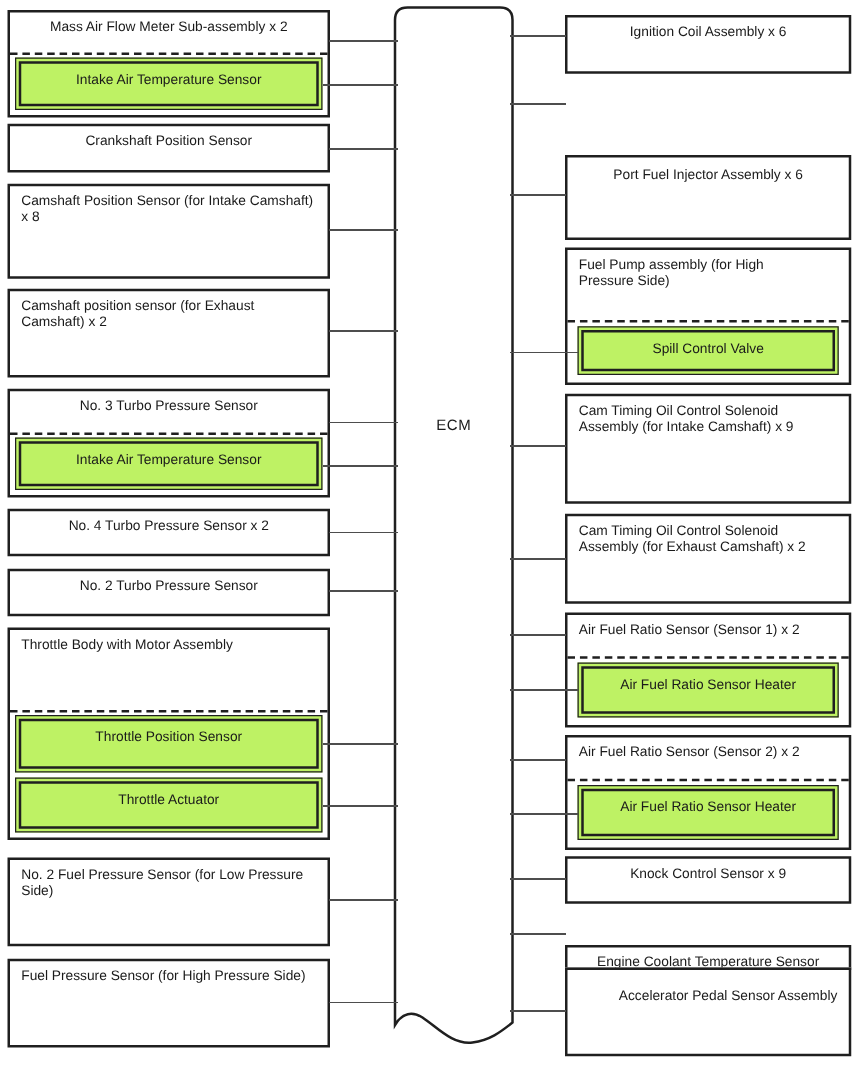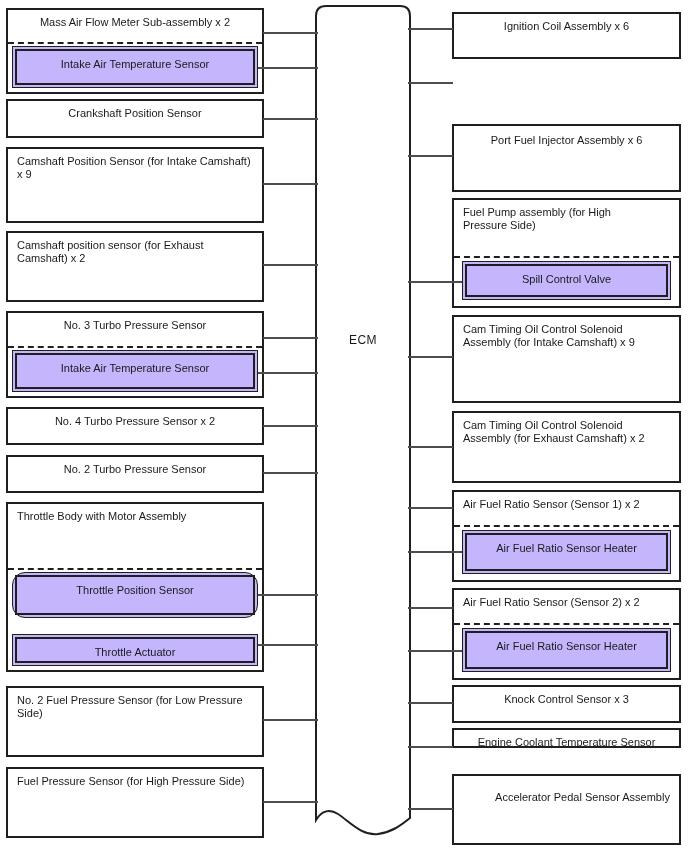--- a/index.html
+++ b/index.html
@@ -32,24 +32,24 @@
   .pad-lg{padding-top:15px;margin-left:32px;}
 
   .dash{flex:0 0 auto;height:0;border-top:2px dashed #1f1f1f;}
 
   
   .nest{
     flex:1 1 auto;
     border:1px solid #1f1f1f;
     padding:2px;
     margin:2px 4px 4px 4px;
-    background:#c4b5fd;
+    background:#bef264;
     box-sizing:border-box;
   }
-  .nest-fixed{flex:0 0 auto;border-radius:13px;}
+  .nest-fixed{flex:0 0 auto;}
   .rightcol .nest{margin:3px 8px 6px 8px;}
   .nest-in{
     border:2px solid #1f1f1f;
     height:100%;
     box-sizing:border-box;
     text-align:center;
     padding-top:7px;
     line-height:13px;
   }
 
@@ -78,21 +78,21 @@
     <div class="nest">
       <div class="nest-in">Intake Air Temperature Sensor</div>
     </div>
   </div>
 
   <div class="box leftcol" style="top:99px;height:39px">
     <div class="title ctr">Crankshaft Position Sensor</div>
   </div>
 
   <div class="box leftcol" style="top:147px;height:76px">
-    <div class="title">Camshaft Position Sensor (for Intake Camshaft) x 9</div>
+    <div class="title">Camshaft Position Sensor (for Intake Camshaft) x 8</div>
   </div>
 
   <div class="box leftcol" style="top:231px;height:71px">
     <div class="title">Camshaft position sensor (for Exhaust Camshaft) x 2</div>
   </div>
 
   <div class="box leftcol" style="top:311px;height:87px">
     <div class="title ctr" style="height:33px">No. 3 Turbo Pressure Sensor</div>
     <div class="dash"></div>
     <div class="nest">
@@ -107,21 +107,21 @@
   <div class="box leftcol" style="top:455px;height:38px">
     <div class="title ctr">No. 2 Turbo Pressure Sensor</div>
   </div>
 
   <div class="box leftcol" style="top:502px;height:170px">
     <div class="title" style="height:64px">Throttle Body with Motor Assembly</div>
     <div class="dash"></div>
     <div class="nest nest-fixed" style="height:46px">
       <div class="nest-in">Throttle Position Sensor</div>
     </div>
-    <div class="nest" style="margin-top:12px">
+    <div class="nest" style="margin-top:0">
       <div class="nest-in">Throttle Actuator</div>
     </div>
   </div>
 
   <div class="box leftcol" style="top:686px;height:71px">
     <div class="title">No. 2 Fuel Pressure Sensor (for Low Pressure Side)</div>
   </div>
 
   <div class="box leftcol" style="top:767px;height:71px">
     <div class="title">Fuel Pressure Sensor (for High Pressure Side)</div>
@@ -162,24 +162,24 @@
 
   <div class="box rightcol" style="top:588px;height:92px">
     <div class="title" style="height:33px">Air Fuel Ratio Sensor (Sensor 2) x 2</div>
     <div class="dash"></div>
     <div class="nest">
       <div class="nest-in">Air Fuel Ratio Sensor Heater</div>
     </div>
   </div>
 
   <div class="box rightcol" style="top:685px;height:38px">
-    <div class="title ctr">Knock Control Sensor x 3</div>
-  </div>
-
-  <div class="box rightcol" style="top:728px;height:20px">
+    <div class="title ctr">Knock Control Sensor x 9</div>
+  </div>
+
+  <div class="box rightcol" style="top:756px;height:20px">
     <div class="title ctr">Engine Coolant Temperature Sensor</div>
   </div>
 
   <div class="box rightcol" style="top:774px;height:71px">
     <div class="title ctr pad-lg">Accelerator Pedal Sensor Assembly</div>
   </div>
 
   <svg class="layer" viewBox="0 0 688 852" stroke="#4d4d4d" stroke-width="1.5" shape-rendering="crispEdges">
 
     <line x1="263" y1="33" x2="318" y2="33"></line>

